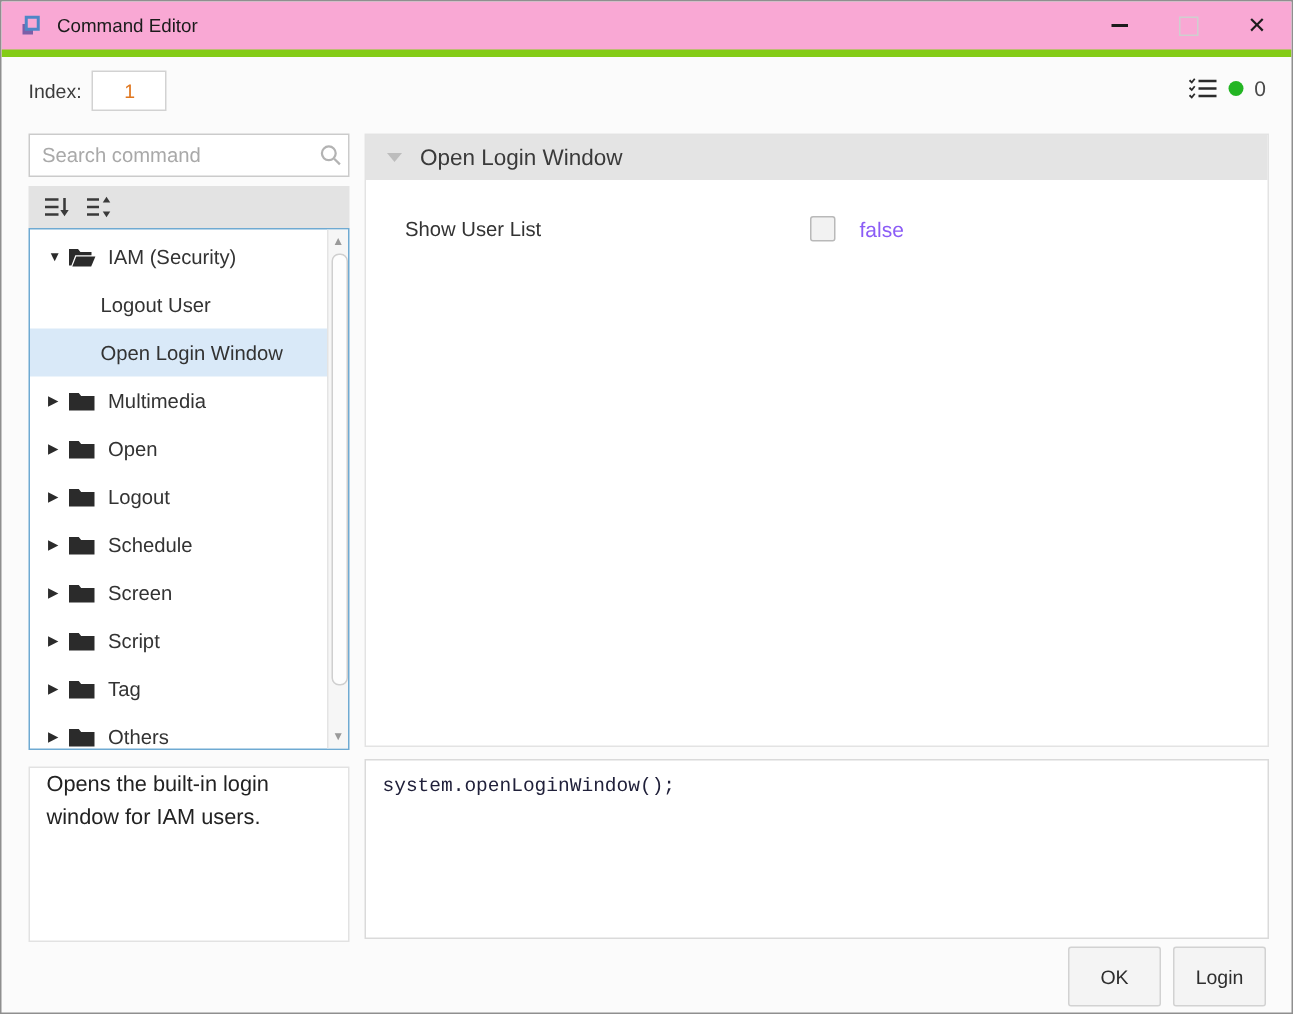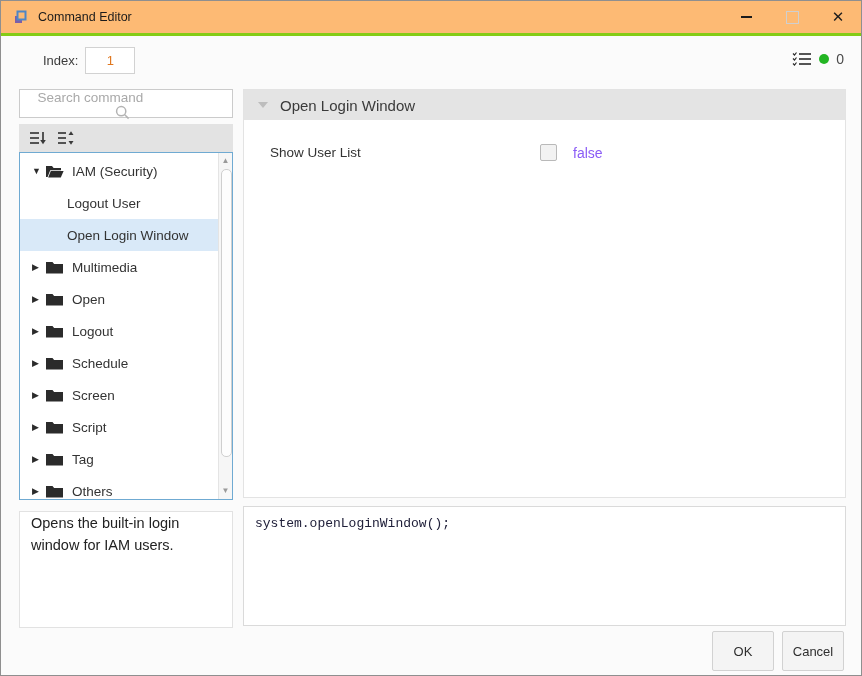--- a/index.html
+++ b/index.html
@@ -1,37 +1,37 @@
 <!DOCTYPE html>
 <html><head>
 <meta charset="utf-8">
 <style>
   html,body{margin:0;padding:0;background:#cfcfcf;font-family:"Liberation Sans",sans-serif;}
   .window{position:relative;width:860px;height:674px;background:#fbfbfb;border:1px solid #8f8f8f;overflow:hidden;color:#2b2b2b;}
   
-  .titlebar{position:absolute;top:0;left:0;right:0;height:32px;background:#fdba74;display:flex;align-items:center;border-bottom:3px solid #84cc16;}
+  .titlebar{position:absolute;top:0;left:0;right:0;height:32px;background:#f9a8d4;display:flex;align-items:center;border-bottom:5px solid #84cc16;}
   .app-icon{width:17px;height:17px;margin-left:11px;flex:0 0 auto;}
   .title-text{margin-left:9px;font-size:12.5px;color:#1b1b1b;}
   .win-controls{margin-left:auto;display:flex;height:100%;}
   .win-btn{width:46px;height:100%;display:flex;align-items:center;justify-content:center;font-size:13px;color:#1b1b1b;}
   .win-btn.max{color:#c9c9c9;}
   .win-btn.close{font-size:15px;}
   .min-glyph{display:block;width:11px;height:1.4px;background:#1b1b1b;}
   .max-glyph{display:block;width:11px;height:11px;border:1.4px solid #cfcfcf;}
   
-  .index-row{position:absolute;top:46px;left:18px;display:flex;align-items:center;margin-left:24px;}
+  .index-row{position:absolute;top:46px;left:18px;display:flex;align-items:center;}
   .index-label{font-size:13px;color:#3c3c3c;}
   .index-input{width:44px;height:23px;margin-left:7px;border:1px solid #d2d2d2;background:#fff;text-align:center;font-size:13px;color:#e0771f;font-family:"Liberation Sans",sans-serif;}
   .status{position:absolute;top:50px;right:17px;display:flex;align-items:center;gap:7px;}
   .checklist-icon{width:20px;height:16px;}
   .status-dot{width:10px;height:10px;border-radius:50%;background:#23b523;}
   .status-count{font-size:14px;color:#4a4a4a;}
   
   .left-col{position:absolute;left:18px;top:88px;width:214px;}
-  .search-box{position:relative;height:27px;border:1px solid #cbcbcb;background:#fff;display:flex;align-items:center;flex-direction:column;}
+  .search-box{position:relative;height:27px;border:1px solid #cbcbcb;background:#fff;display:flex;align-items:center;}
   .search-input{border:none;outline:none;flex:1;height:100%;padding:0 8px;font-size:13.5px;color:#444;background:transparent;font-family:"Liberation Sans",sans-serif;}
   .search-input::placeholder{color:#a9a9a9;}
   .search-icon{width:15px;height:15px;margin-right:8px;flex:0 0 auto;}
   .tree-toolbar{margin-top:6px;height:28px;background:#e3e3e3;display:flex;align-items:center;gap:10px;padding-left:10px;}
   .tool-icon{width:18px;height:18px;}
   .tree{position:relative;height:346px;border:1px solid #6faad2;background:#fff;overflow:hidden;}
   .tree-rows{position:absolute;top:2px;left:0;right:13px;}
   .tree-row{height:32px;display:flex;align-items:center;font-size:13.5px;color:#333;}
   .tree-row.selected{background:#d9e9f8;}
   .tree-row .expander{width:13px;margin-left:12px;flex:0 0 auto;font-size:9px;color:#2b2b2b;}
@@ -227,16 +227,16 @@
             <span class="checkbox"></span>
             <span class="prop-value">false</span>
           </div>
         </div>
     </div>
     <div class="code-box">system.openLoginWindow();</div>
   </div>
 
   <div class="footer">
     <button class="footer-btn">OK</button>
-    <button class="footer-btn">Cancel</button>
+    <button class="footer-btn">Login</button>
   </div>
 
 </div>
 
 </body></html>

